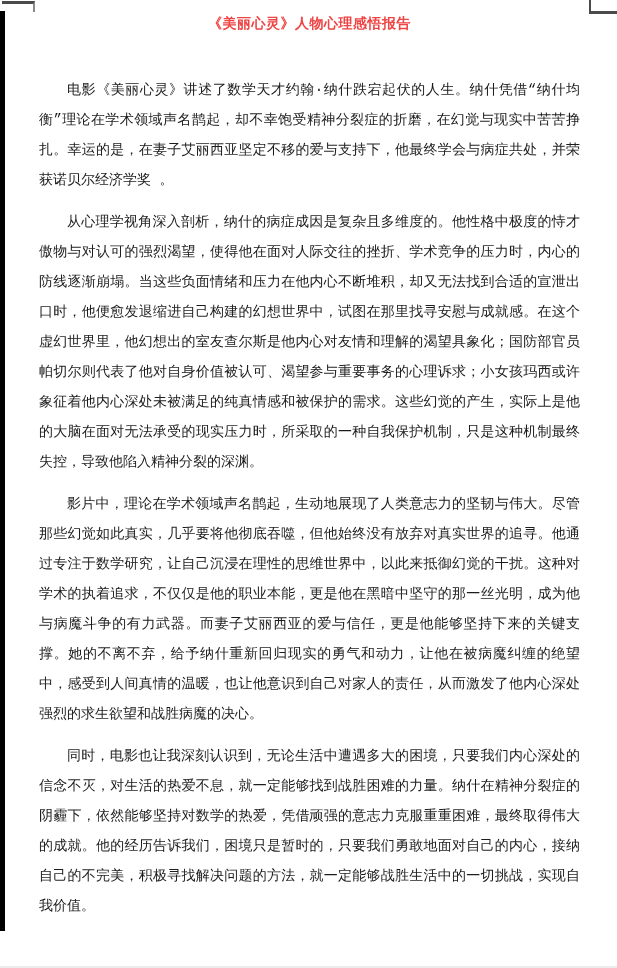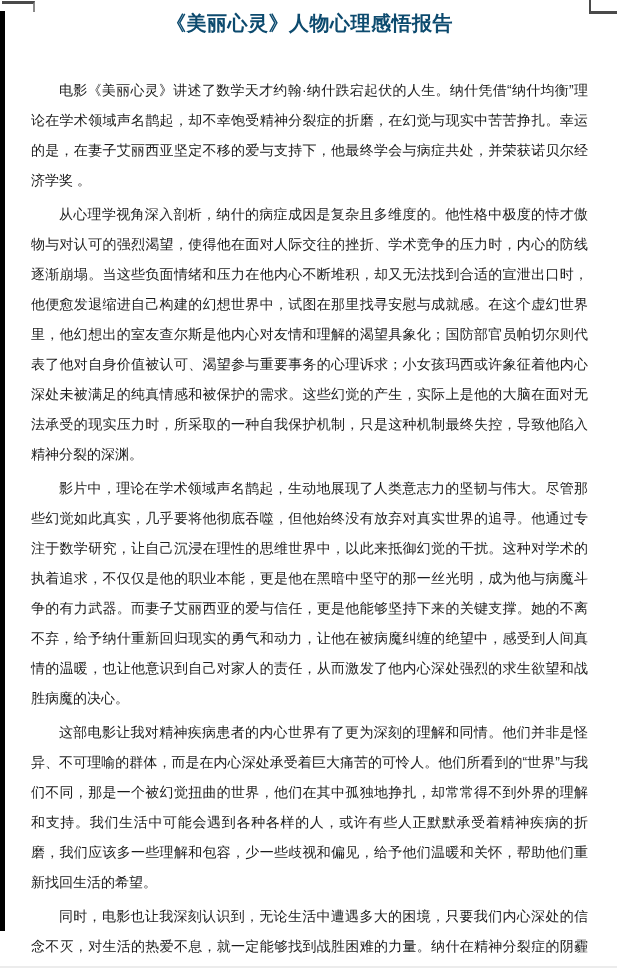--- a/index.html
+++ b/index.html
@@ -54,49 +54,49 @@
     background: #ececec;
   }
   .doc {
     position: absolute;
     left: 27px;
     top: 13px;
     width: 565px;
   }
   .doc-title {
     text-align: center;
-    font-size: 20px;
+    font-size: 14px;
     font-weight: 600;
     letter-spacing: 0.5px;
     line-height: 20px;
     margin: 0 0 42px 0;
-    color: #0c4a6e;
+    color: #ef4444;
   }
   .doc-body p {
-    margin: 4px;
+    margin: 12px;
     font-size: 14px;
     line-height: 30px;
     text-align: justify;
     text-justify: inter-ideograph;
     text-indent: 2em;
     color: #1c1c1c;
     word-break: break-all;
+    font-family: Liberation Mono, monospace;
   }
 </style>
 </head>
 <body>
 
 <div class="left-edge-bar"></div>
 <div class="corner-frag-left"></div>
 <div class="corner-frag-right"></div>
 
 <div class="doc">
   <h1 class="doc-title">《美丽心灵》人物心理感悟报告</h1>
   <div class="doc-body">
     <p>电影《美丽心灵》讲述了数学天才约翰·纳什跌宕起伏的人生。纳什凭借“纳什均衡”理论在学术领域声名鹊起，却不幸饱受精神分裂症的折磨，在幻觉与现实中苦苦挣扎。幸运的是，在妻子艾丽西亚坚定不移的爱与支持下，他最终学会与病症共处，并荣获诺贝尔经济学奖 。</p>
     <p>从心理学视角深入剖析，纳什的病症成因是复杂且多维度的。他性格中极度的恃才傲物与对认可的强烈渴望，使得他在面对人际交往的挫折、学术竞争的压力时，内心的防线逐渐崩塌。当这些负面情绪和压力在他内心不断堆积，却又无法找到合适的宣泄出口时，他便愈发退缩进自己构建的幻想世界中，试图在那里找寻安慰与成就感。在这个虚幻世界里，他幻想出的室友查尔斯是他内心对友情和理解的渴望具象化；国防部官员帕切尔则代表了他对自身价值被认可、渴望参与重要事务的心理诉求；小女孩玛西或许象征着他内心深处未被满足的纯真情感和被保护的需求。这些幻觉的产生，实际上是他的大脑在面对无法承受的现实压力时，所采取的一种自我保护机制，只是这种机制最终失控，导致他陷入精神分裂的深渊。</p>
     <p>影片中，理论在学术领域声名鹊起，生动地展现了人类意志力的坚韧与伟大。尽管那些幻觉如此真实，几乎要将他彻底吞噬，但他始终没有放弃对真实世界的追寻。他通过专注于数学研究，让自己沉浸在理性的思维世界中，以此来抵御幻觉的干扰。这种对学术的执着追求，不仅仅是他的职业本能，更是他在黑暗中坚守的那一丝光明，成为他与病魔斗争的有力武器。而妻子艾丽西亚的爱与信任，更是他能够坚持下来的关键支撑。她的不离不弃，给予纳什重新回归现实的勇气和动力，让他在被病魔纠缠的绝望中，感受到人间真情的温暖，也让他意识到自己对家人的责任，从而激发了他内心深处强烈的求生欲望和战胜病魔的决心。</p>
-    <p>这部电影让我对精神疾病患者的内心世界有了更为深刻的理解和同情。他们并非是怪异、不可理喻的群体，而是在内心深处承受着巨大痛苦的可怜人。他们所看到的“世界”与我们不同，那是一个被幻觉扭曲的世界，他们在其中孤独地挣扎，却常常得不到外界的理解和支持。我们生活中可能会遇到各种各样的人，或许有些人正默默承受着精神疾病的折磨，我们应该多一些理解和包容，少一些歧视和偏见，给予他们温暖和关怀，帮助他们重新找回生活的希望。</p>
     <p>同时，电影也让我深刻认识到，无论生活中遭遇多大的困境，只要我们内心深处的信念不灭，对生活的热爱不息，就一定能够找到战胜困难的力量。纳什在精神分裂症的阴霾下，依然能够坚持对数学的热爱，凭借顽强的意志力克服重重困难，最终取得伟大的成就。他的经历告诉我们，困境只是暂时的，只要我们勇敢地面对自己的内心，接纳自己的不完美，积极寻找解决问题的方法，就一定能够战胜生活中的一切挑战，实现自我价值。</p>
   </div>
 </div>
 
 <div class="bottom-edge-line"></div>
 
 </body></html>

